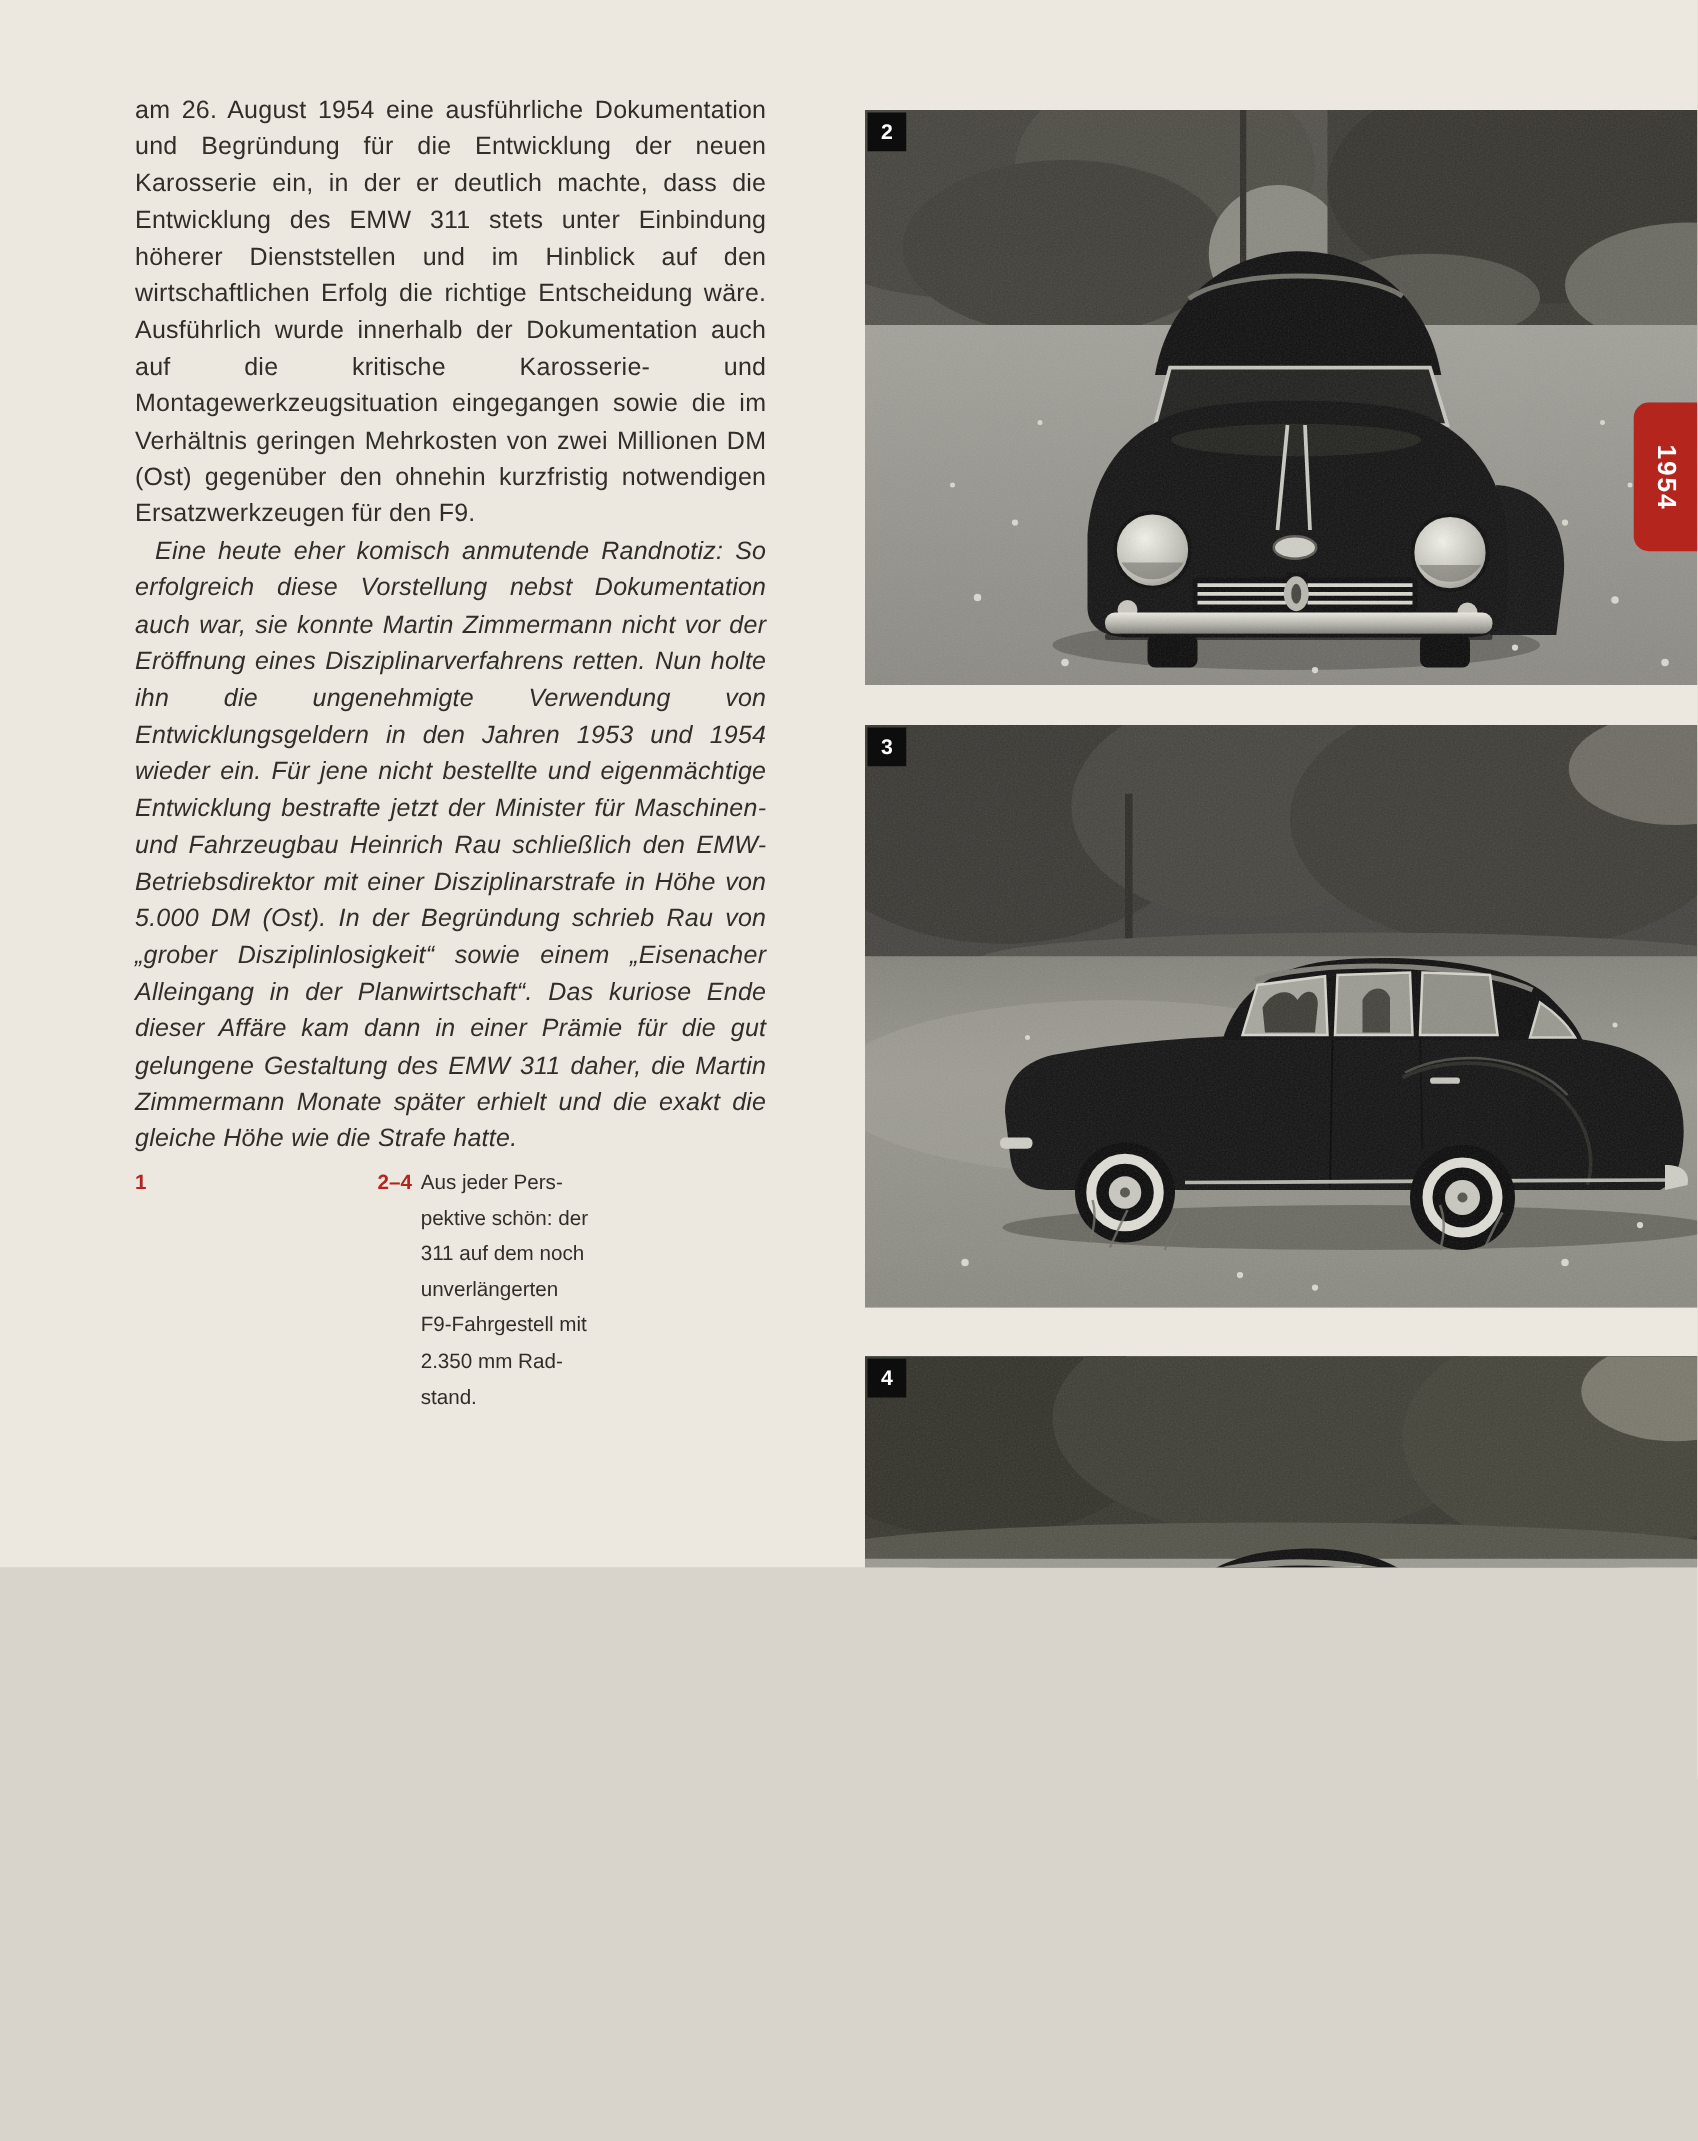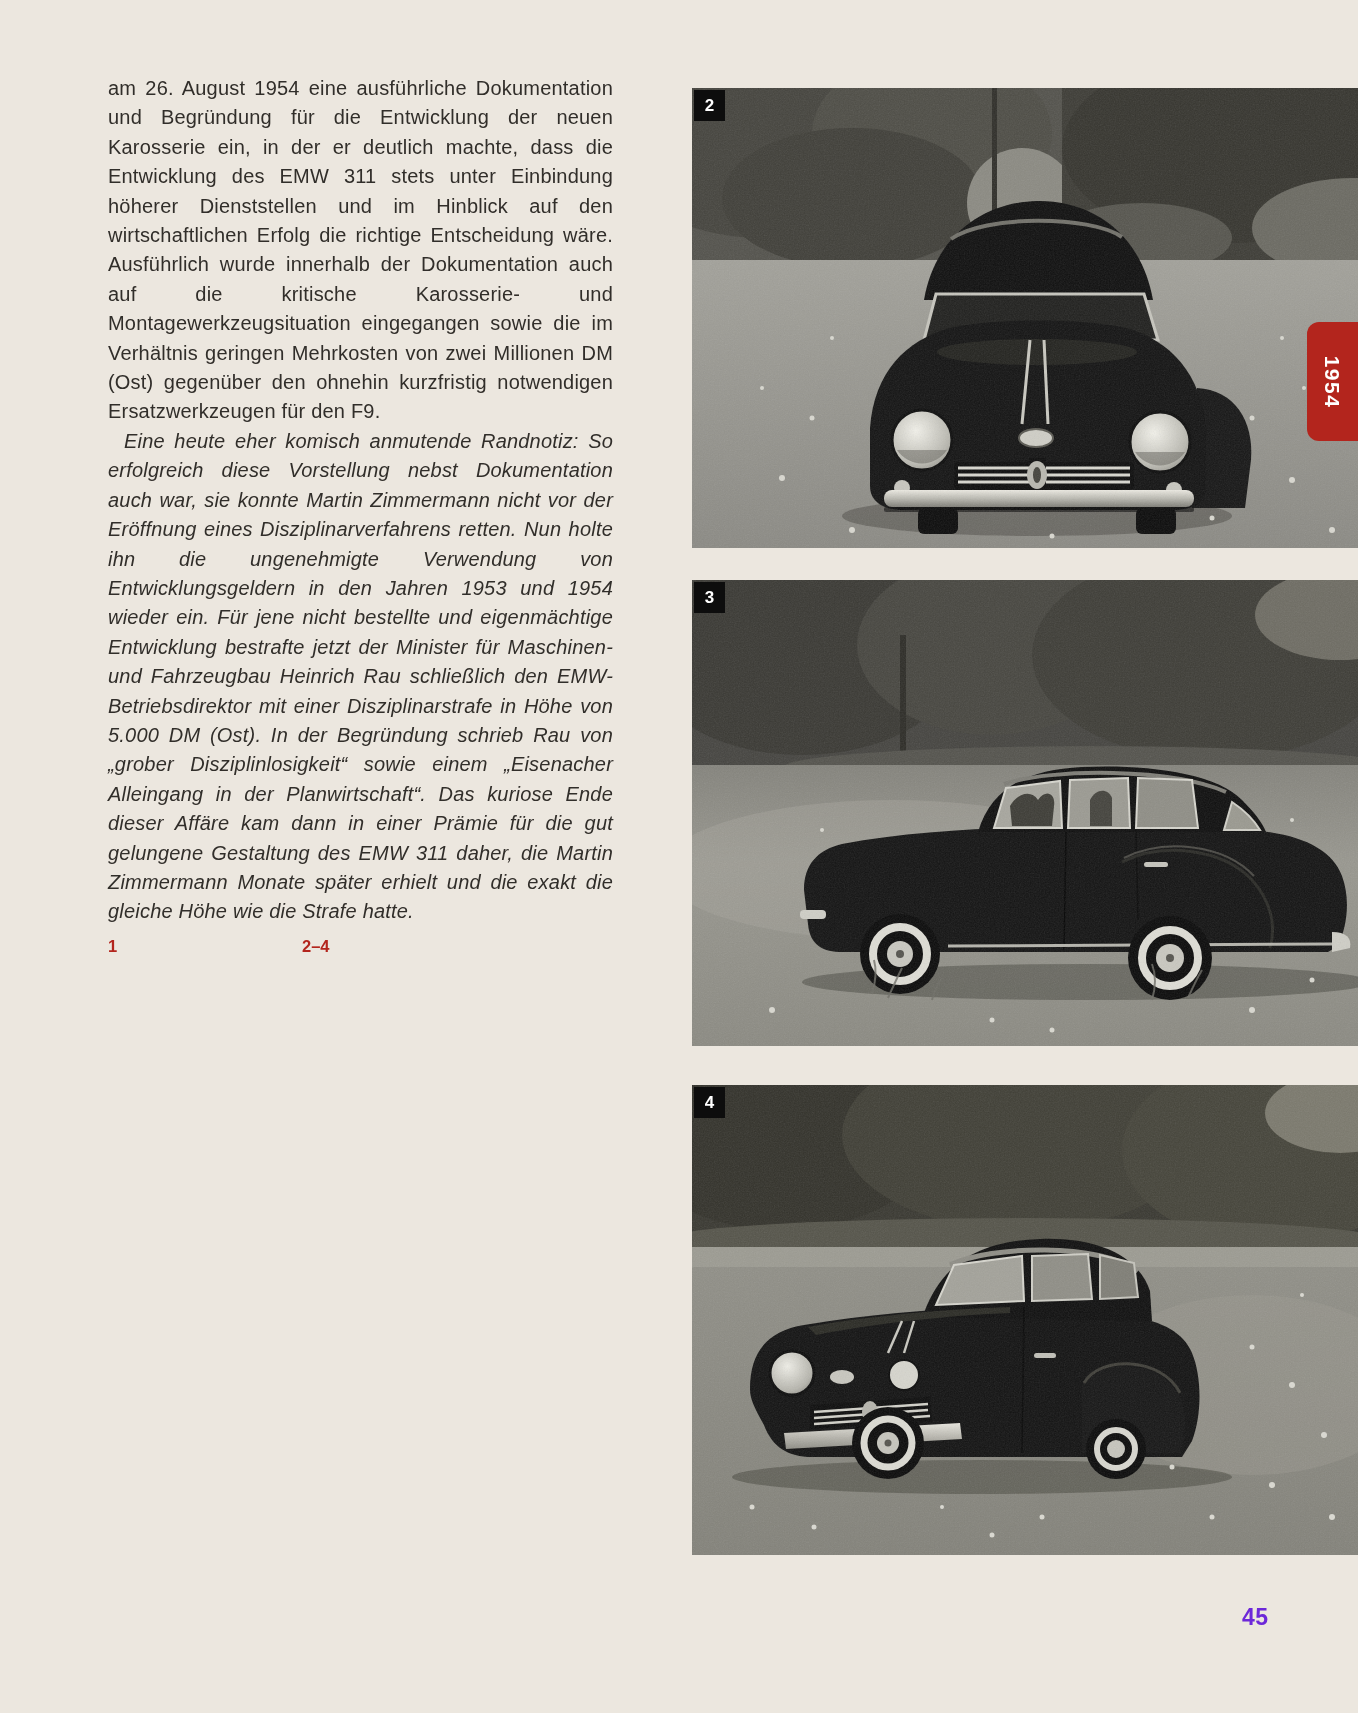--- a/index.html
+++ b/index.html
@@ -3,21 +3,21 @@
 <meta charset="utf-8">
 <style>
   html,body{margin:0;padding:0;}
   body{
     background:#d8d3cb;
     font-family:"Liberation Sans", sans-serif;
   }
   .page{
     position:relative;
     width:1358px;
-    height:1713px;
+    height:1254px;
     margin:0 auto;
     background:#ECE7DF;
     overflow:hidden;
     color:#312E2A;
   }
   
   .text-col{
     position:absolute;
     left:108px;
     top:74px;
@@ -119,20 +119,27 @@
   <div class="text-col">
     <p class="para">am 26. August 1954 eine ausführliche Dokumentation und Begründung für die Entwicklung der neuen Karosserie ein, in der er deutlich machte, dass die Entwicklung des EMW 311 stets unter Einbindung höherer Dienststellen und im Hinblick auf den wirtschaftlichen Erfolg die richtige Entscheidung wäre. Ausführlich wurde innerhalb der Dokumentation auch auf die kritische Karosserie- und Montagewerkzeugsituation eingegangen sowie die im Verhältnis geringen Mehrkosten von zwei Millionen DM (Ost) gegenüber den ohnehin kurzfristig notwendigen Ersatzwerkzeugen für den F9.</p>
     <p class="para indent">Eine heute eher komisch anmutende Randnotiz: So erfolgreich diese Vorstellung nebst Dokumentation auch war, sie konnte Martin Zimmermann nicht vor der Eröffnung eines Disziplinarverfahrens retten. Nun holte ihn die ungenehmigte Verwendung von Entwicklungsgeldern in den Jahren 1953 und 1954 wieder ein. Für jene nicht bestellte und eigenmächtige Entwicklung bestrafte jetzt der Minister für Maschinen- und Fahrzeugbau Heinrich Rau schließlich den EMW-Betriebsdirektor mit einer Disziplinarstrafe in Höhe von 5.000 DM (Ost). In der Begründung schrieb Rau von „grober Disziplinlosigkeit“ sowie einem „Eisenacher Alleingang in der Planwirtschaft“. Das kuriose Ende dieser Affäre kam dann in einer Prämie für die gut gelungene Gestaltung des EMW 311 daher, die Martin Zimmermann Monate später erhielt und die exakt die gleiche Höhe wie die Strafe hatte.</p>
   </div>
 
   <div class="caption caption-1">
     <span class="cap-num">1</span>
   </div>
   <div class="caption caption-2">
     <span class="cap-num">2–4</span>
+    <span class="cap-text">Aus jeder Pers-
+pektive schön: der
+311 auf dem noch
+unverlängerten
+F9-Fahrgestell mit
+2.350 mm Rad-
+stand.</span>
   </div>
 
   <figure class="photo photo-2" aria-label="EMW 311 prototype, front view in a meadow">
     <svg viewBox="0 0 666 460" preserveAspectRatio="none" aria-hidden="true">
       <defs>
         <linearGradient id="p2grass" x1="0" y1="0" x2="0" y2="1">
           <stop offset="0" stop-color="#a2a19a"></stop>
             <stop offset="1" stop-color="#8b8a84"></stop>
         </linearGradient>
         <radialGradient id="p2light" cx="0.4" cy="0.35" r="0.8">

